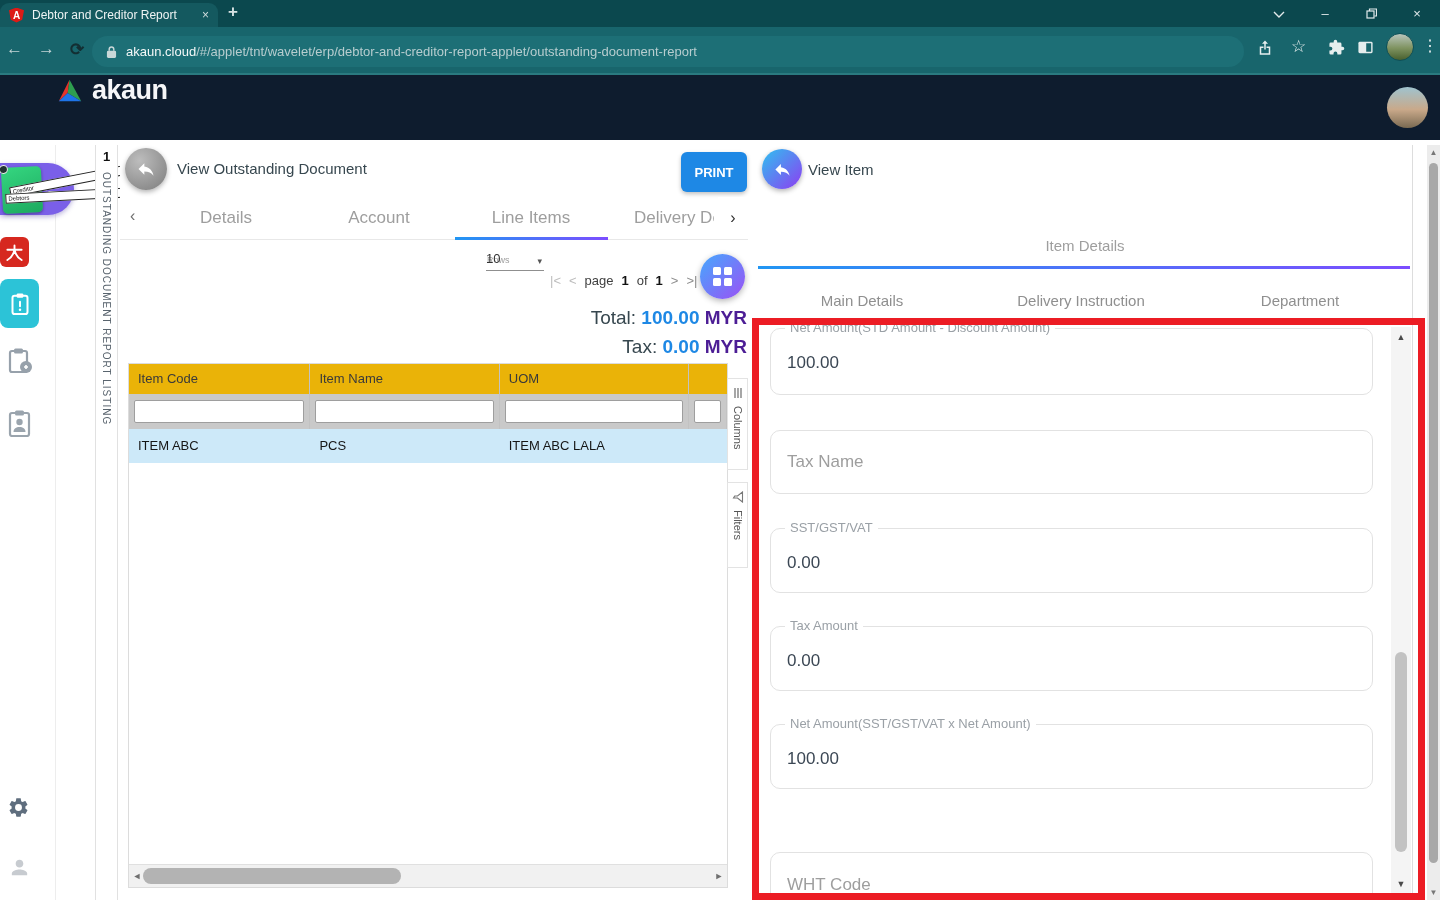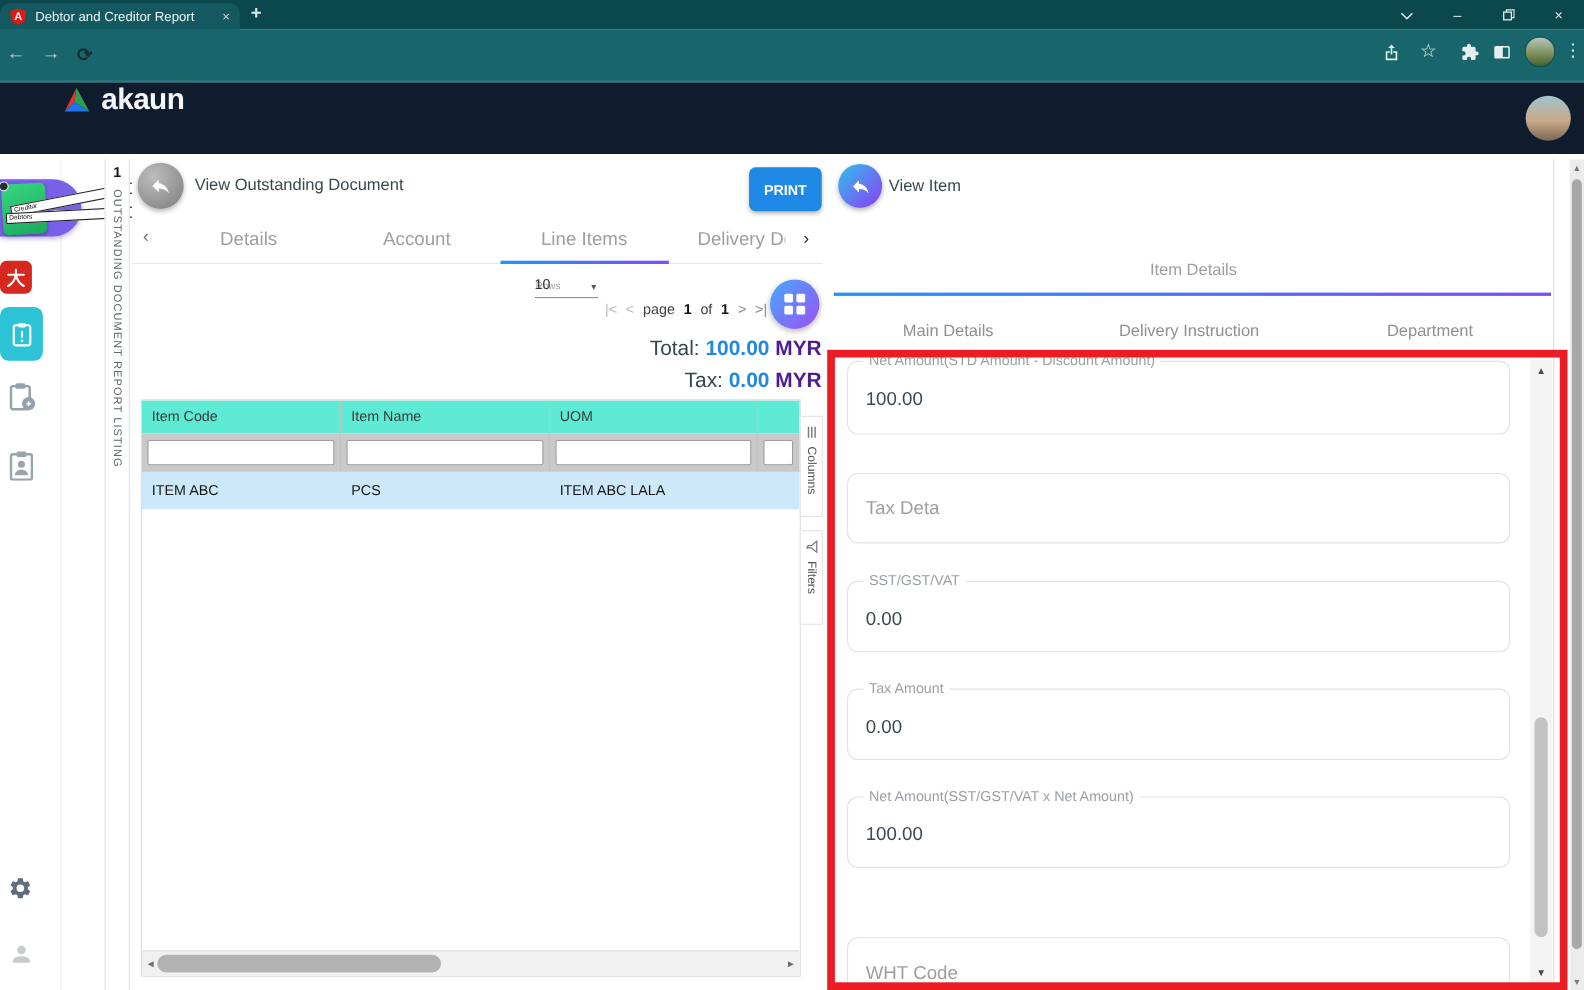--- a/index.html
+++ b/index.html
@@ -94,21 +94,21 @@
           display:flex; align-items:center; justify-content:center; }
   .grid-ico { display:grid; grid-template-columns:8px 8px; grid-template-rows:8px 8px; gap:3px; }
   .grid-ico span { background:#fff; border-radius:1.5px; }
   .totals { position:absolute; right:1px; top:162px; text-align:right; }
   .tot-line { font-size:19px; color:#37474f; margin-bottom:7px; }
   .tot-val { color:#1e88e5; font-weight:bold; }
   .tot-ccy { color:#4c1d95; font-weight:bold; }
 
   .table-wrap { position:absolute; left:8px; top:218px; width:600px; height:525px;
           border:1px solid #dcdcdc; background:#fff; overflow:hidden; }
-  .thead { display:flex; height:30px; background:#5eead4;align-items:flex-end; }
+  .thead { display:flex; height:30px; background:#eab308;align-items:flex-end; }
   .th { font-size:13px; color:#3a3a3a; line-height:30px; padding-left:9px; border-right:1px solid #c2c2c2;
         white-space:nowrap; overflow:hidden; }
   .tfilter { display:flex; height:35px; background:#c9c9c9; align-items:center; }
   .tfilter > div { padding:0 5px; border-right:1px solid #c2c2c2; height:35px; display:flex; align-items:center; }
   .tfilter input { width:100%; height:23px; border:1px solid #9e9e9e; border-radius:2px; background:#fff; }
   .trow { display:flex; height:34px; background:#cde9f9; }
   .td { font-size:13px; color:#161616; line-height:34px; padding-left:9px; white-space:nowrap; overflow:hidden; }
   .c1 { width:182px; } .c2 { width:190px; } .c3 { width:190px; } .c4 { width:38px; border-right:none; }
   .hscroll { position:absolute; left:0; bottom:0; width:598px; height:23px; background:#f1f1f1; border-top:1px solid #e0e0e0; }
   .hs-arrow { position:absolute; top:0; width:16px; height:22px; display:flex; align-items:center; justify-content:center;
@@ -180,20 +180,27 @@
           </svg>
       </div>
       <div>×</div>
     </div>
   </div>
 
   <div class="urlbar">
     <div class="nav-ico" style="left:6px;">←</div>
     <div class="nav-ico" style="left:38px;">→</div>
     <div class="nav-ico" style="left:70px; color:#132f33; font-weight:bold;">⟳</div>
+    <div class="omnibox">
+      <svg width="11" height="14" viewBox="0 0 12 15">
+          <rect x="1" y="6" width="10" height="8" rx="1.5" fill="#c9d8d9"></rect>
+          <path d="M3.5 6V4.5a2.5 2.5 0 0 1 5 0V6" fill="none" stroke="#c9d8d9" stroke-width="1.6"></path>
+        </svg>
+      <span><span class="url-domain">akaun.cloud</span><span class="url-path">/#/applet/tnt/wavelet/erp/debtor-and-creditor-report-applet/outstanding-document-report</span></span>
+    </div>
     <div class="bar-ico" style="left:1256px;">
       <svg width="18" height="18" viewBox="0 0 24 24">
           <path d="M12 2l4 4.2h-3V14h-2V6.2H8L12 2zM5 10v11h14V10h-5v2h3v7H7v-7h3v-2H5z" fill="#e6eeee"></path>
         </svg>
     </div>
     <div class="bar-ico" style="left:1291px; top:9px; font-size:17px;">☆</div>
     <div class="bar-ico" style="left:1328px;">
       <svg width="17" height="17" viewBox="0 0 24 24">
           <path d="M20.5 11H19V7a2 2 0 0 0-2-2h-4V3.5a2.5 2.5 0 0 0-5 0V5H4a2 2 0 0 0-2 2v3.8h1.5a2.7 2.7 0 0 1 0 5.4H2V20a2 2 0 0 0 2 2h3.8v-1.5a2.7 2.7 0 0 1 5.4 0V22H17a2 2 0 0 0 2-2v-4h1.5a2.5 2.5 0 0 0 0-5z" fill="#e6eeee"></path>
         </svg>
@@ -397,21 +404,21 @@
     <span class="rp-subtab" style="left:104px;">Main Details</span>
     <span class="rp-subtab" style="left:323px;">Delivery Instruction</span>
     <span class="rp-subtab" style="left:542px;">Department</span>
     <div class="rp-sub-line"></div>
 
     <div class="field f1">
       <span class="notch">Net Amount(STD Amount - Discount Amount)</span>
       <span class="fval">100.00</span>
     </div>
     <div class="field f2">
-      <span class="finner">Tax Deta</span>
+      <span class="finner">Tax Name</span>
     </div>
     <div class="field f3">
       <span class="notch">SST/GST/VAT</span>
       <span class="fval">0.00</span>
     </div>
     <div class="field f4">
       <span class="notch">Tax Amount</span>
       <span class="fval">0.00</span>
     </div>
     <div class="field f5">

